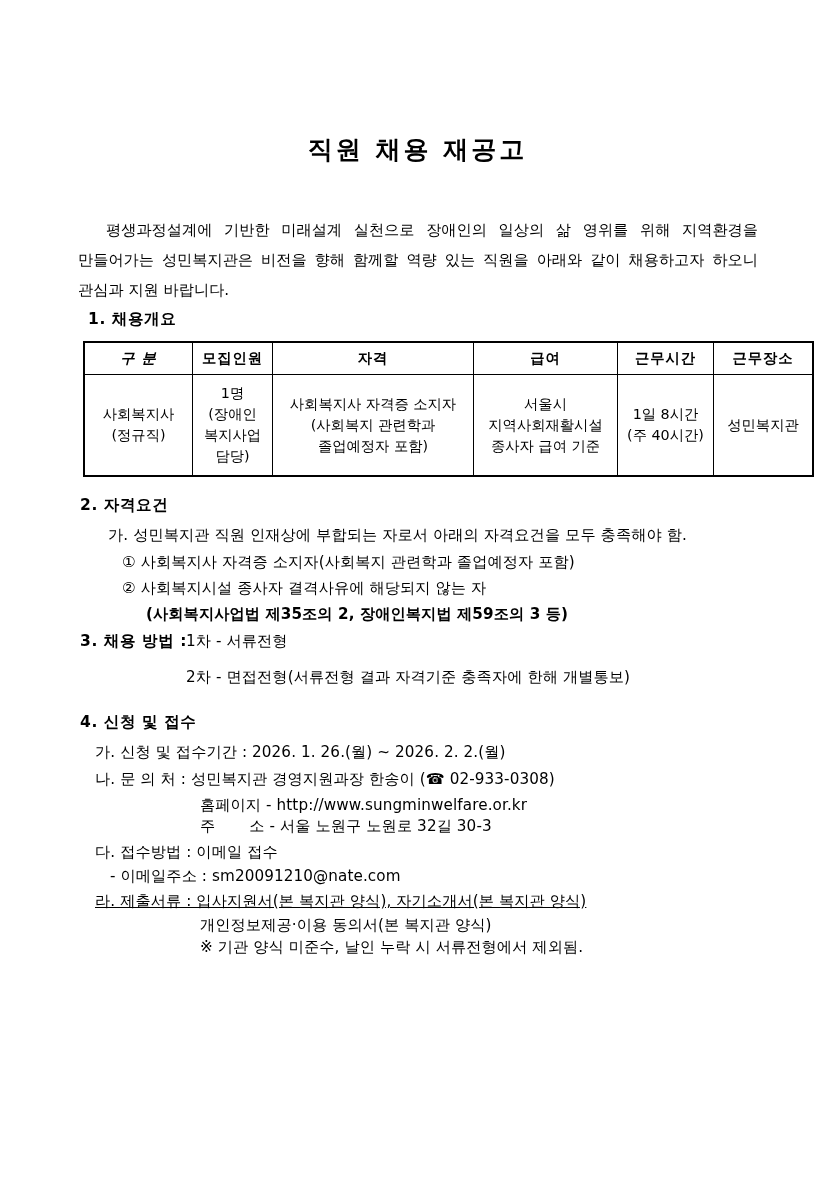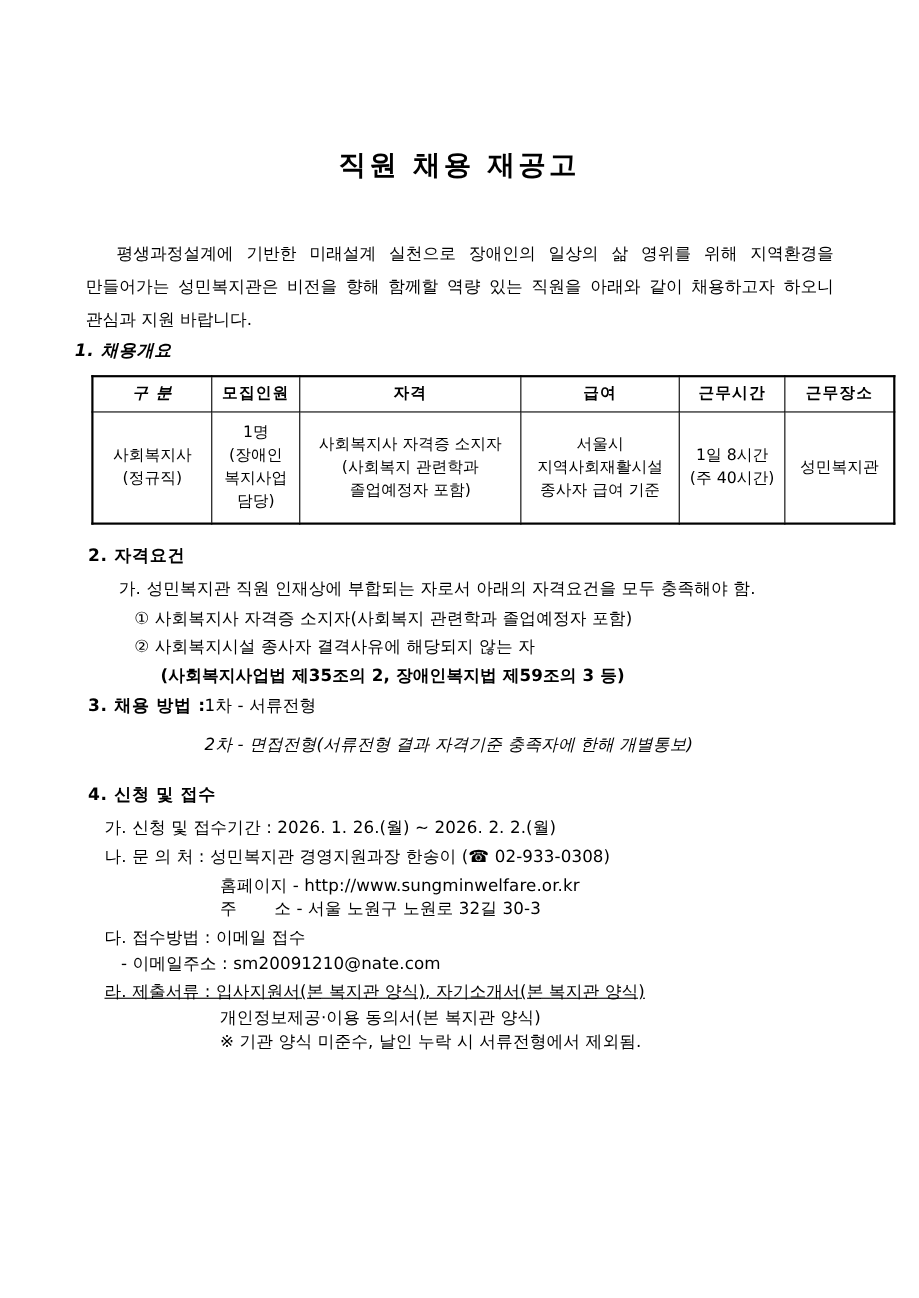--- a/index.html
+++ b/index.html
@@ -51,21 +51,21 @@
   }
 
   
   .section-head {
     position: absolute;
     font-size: 15.5px;
     font-weight: bold;
     letter-spacing: 0.6px;
     white-space: nowrap;
   }
-  .sec1 { left: 68px; top: 309px; font-style: italic; }
+  .sec1 { left: 88px; top: 309px; }
   .sec2 { left: 80px; top: 495px; }
   .sec3 { left: 80px; top: 631px; }
   .sec4 { left: 80px; top: 712px; }
 
   
   .table-wrap {
     position: absolute;
     left: 83px;
     top: 341px;
     width: 672px;
@@ -113,21 +113,21 @@
   }
 
   
   .l2a { left: 108px; top: 525px; }
   .l2b { left: 122px; top: 552px; }
   .l2c { left: 122px; top: 578px; }
   .l2d { left: 146px; top: 604px; font-weight: bold; }
 
   
   .l3a { left: 186px; top: 631px; font-size: 15.2px; }
-  .l3b { left: 186px; top: 667px; font-style: italic; }
+  .l3b { left: 186px; top: 667px; }
 
   
   .l4a { left: 95px; top: 742px; }
   .l4b { left: 95px; top: 769px; }
   .l4c { left: 200px; top: 795px; }
   .l4d { left: 200px; top: 816px; }
   .l4e { left: 95px; top: 842px; }
   .l4f { left: 110px; top: 866px; }
   .l4g { left: 95px; top: 891px; text-decoration: underline; }
   .l4h { left: 200px; top: 915px; }

